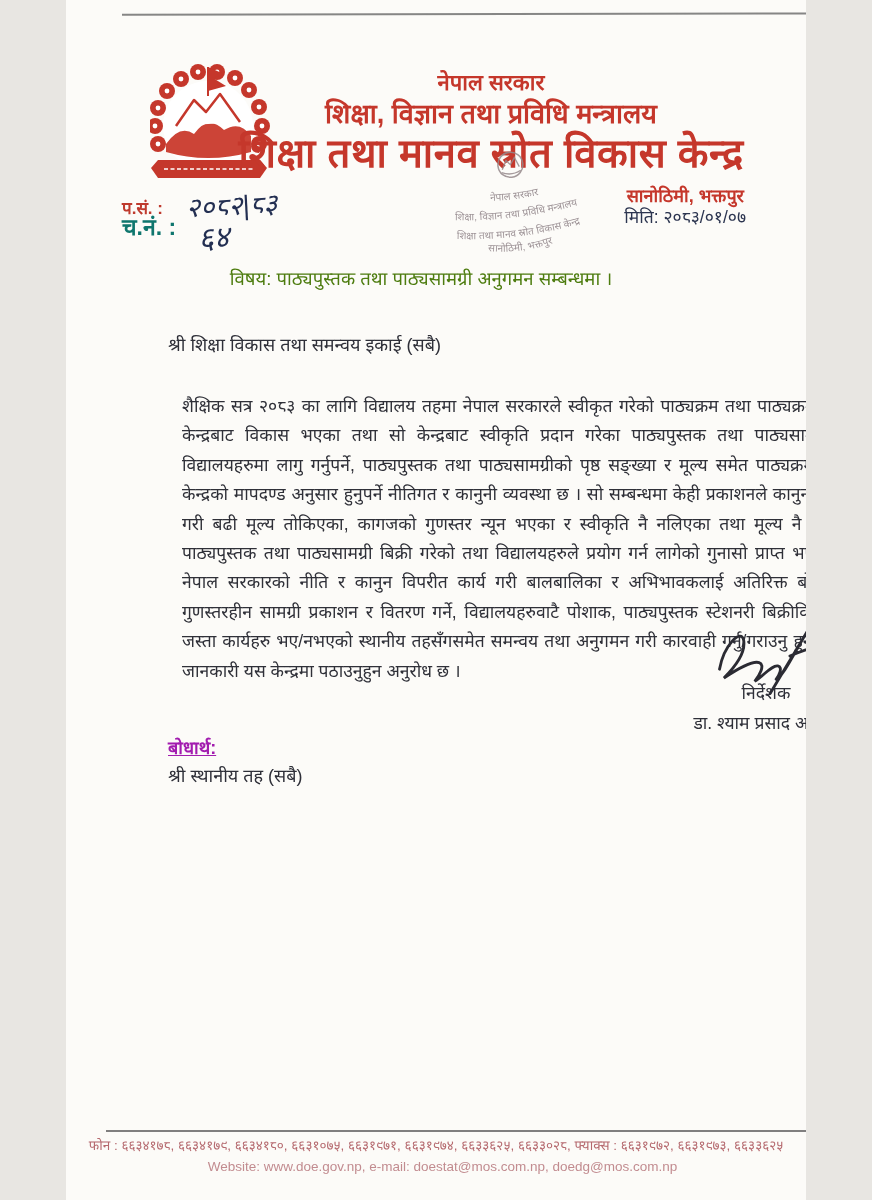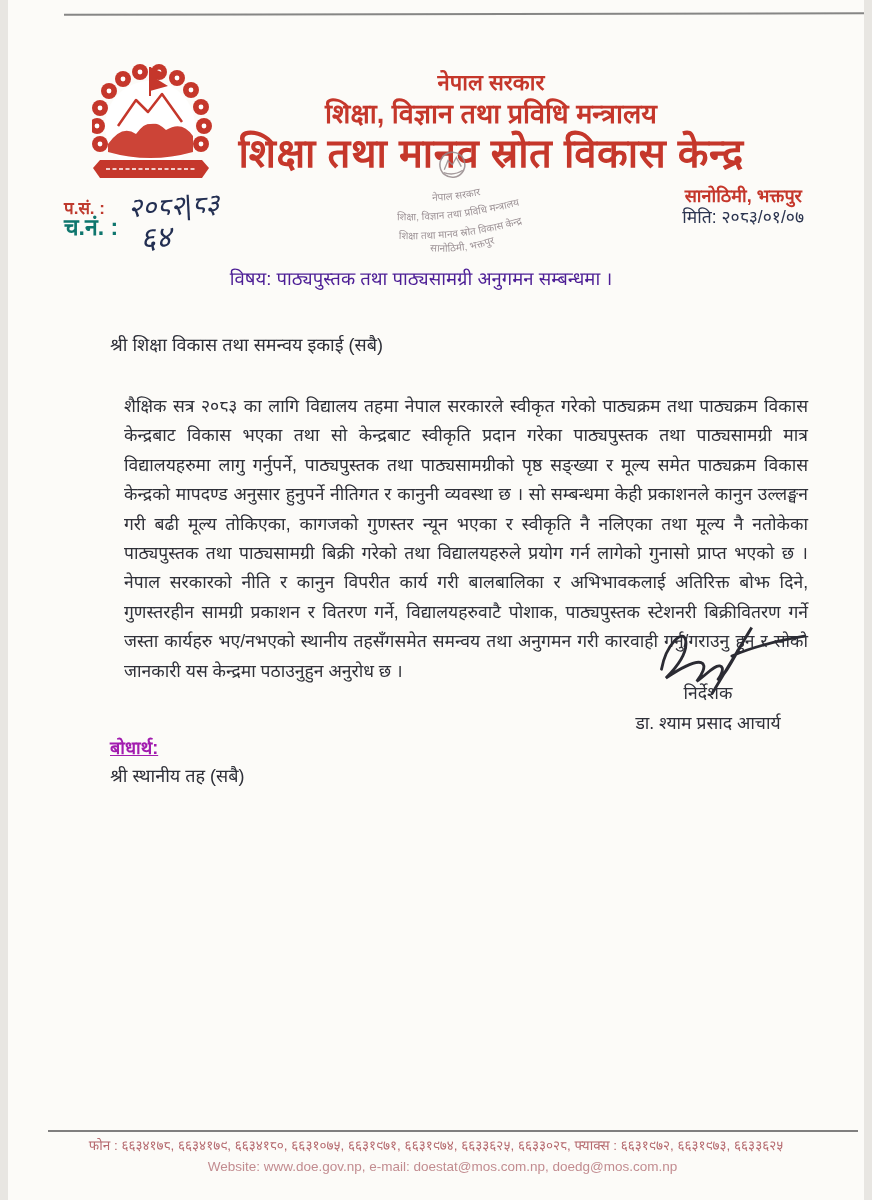--- a/index.html
+++ b/index.html
@@ -1,18 +1,18 @@
 <!DOCTYPE html>
 <html lang="ne"><head>
 <meta charset="utf-8">
 <style>
   html,body{margin:0;padding:0;background:#e8e6e2;}
   .page{
     position:relative;
-    width:856px;height:1200px;
+    width:740px;height:1200px;
     margin:0 auto;
     background:#fcfbf8;
     overflow:hidden;
     font-family:"Liberation Sans","DejaVu Sans",sans-serif;
     color:#2f3038;
   }
   .scan-line{position:absolute;top:13px;left:56px;width:812px;height:2px;background:#5f5f5f;opacity:.75;transform:rotate(-.12deg);}
   
   .emblem{position:absolute;top:64px;left:84px;width:120px;height:122px;}
   .hdr{position:absolute;left:150px;right:40px;text-align:center;color:#c5372b;font-weight:bold;}
@@ -23,21 +23,21 @@
   .stamp{position:absolute;top:148px;left:330px;width:240px;height:125px;transform:rotate(-7deg);opacity:.85;}
   .stamp text{fill:#8d8186;font-size:10.5px;font-family:"Liberation Sans","DejaVu Sans",sans-serif;}
   
   .ref-label{position:absolute;top:196px;left:56px;font-size:17px;color:#bf3a2e;font-weight:bold;}
   .ref-value{position:absolute;top:186px;left:120px;font-size:27px;color:#232f52;font-style:italic;transform:rotate(-3deg);}
   .disp-label{position:absolute;top:210px;left:56px;font-size:23px;color:#0f766e;font-weight:bold;}
   .disp-value{position:absolute;top:216px;left:132px;font-size:30px;color:#232f52;font-style:italic;transform:rotate(-5deg);}
   .place{position:absolute;top:183px;right:62px;font-size:18px;color:#c5372b;font-weight:bold;}
   .date{position:absolute;top:204px;right:60px;font-size:17.5px;color:#2c3550;margin-left:28px;}
   
-  .subject{position:absolute;top:265px;left:0;right:30px;text-align:center;font-size:18.5px;color:#4c1d95;font-weight:500;}
+  .subject{position:absolute;top:265px;left:0;right:30px;text-align:center;font-size:18.5px;color:#4d7c0f;font-weight:500;}
   .addressee{position:absolute;top:332px;left:102px;font-size:18px;color:#2e2f38;}
   .body-text{position:absolute;top:376px;left:100px;width:684px;font-size:17.5px;line-height:29.4px;text-align:justify;color:#2f3038;margin:16px;}
   .signature{position:absolute;top:612px;left:640px;width:170px;height:88px;}
   .signatory{position:absolute;top:678px;left:560px;width:280px;text-align:center;font-size:17.5px;line-height:30px;color:#2e2f38;}
   .cc-label{position:absolute;top:735px;left:102px;font-size:18px;font-weight:bold;text-decoration:underline;color:#a21caf;}
   .cc-item{position:absolute;top:763px;left:102px;font-size:18px;color:#2e2f38;}
   
   .footer-divider{position:absolute;top:1130px;left:40px;width:810px;height:0;border-top:2px solid #606060;opacity:.8;}
   .footer-phone{position:absolute;top:1136px;left:0;right:0;text-align:center;font-size:13.5px;color:#b5696e;}
   .footer-web{position:absolute;top:1159px;left:13px;right:0;text-align:center;font-size:13.5px;color:#c28c90;}

